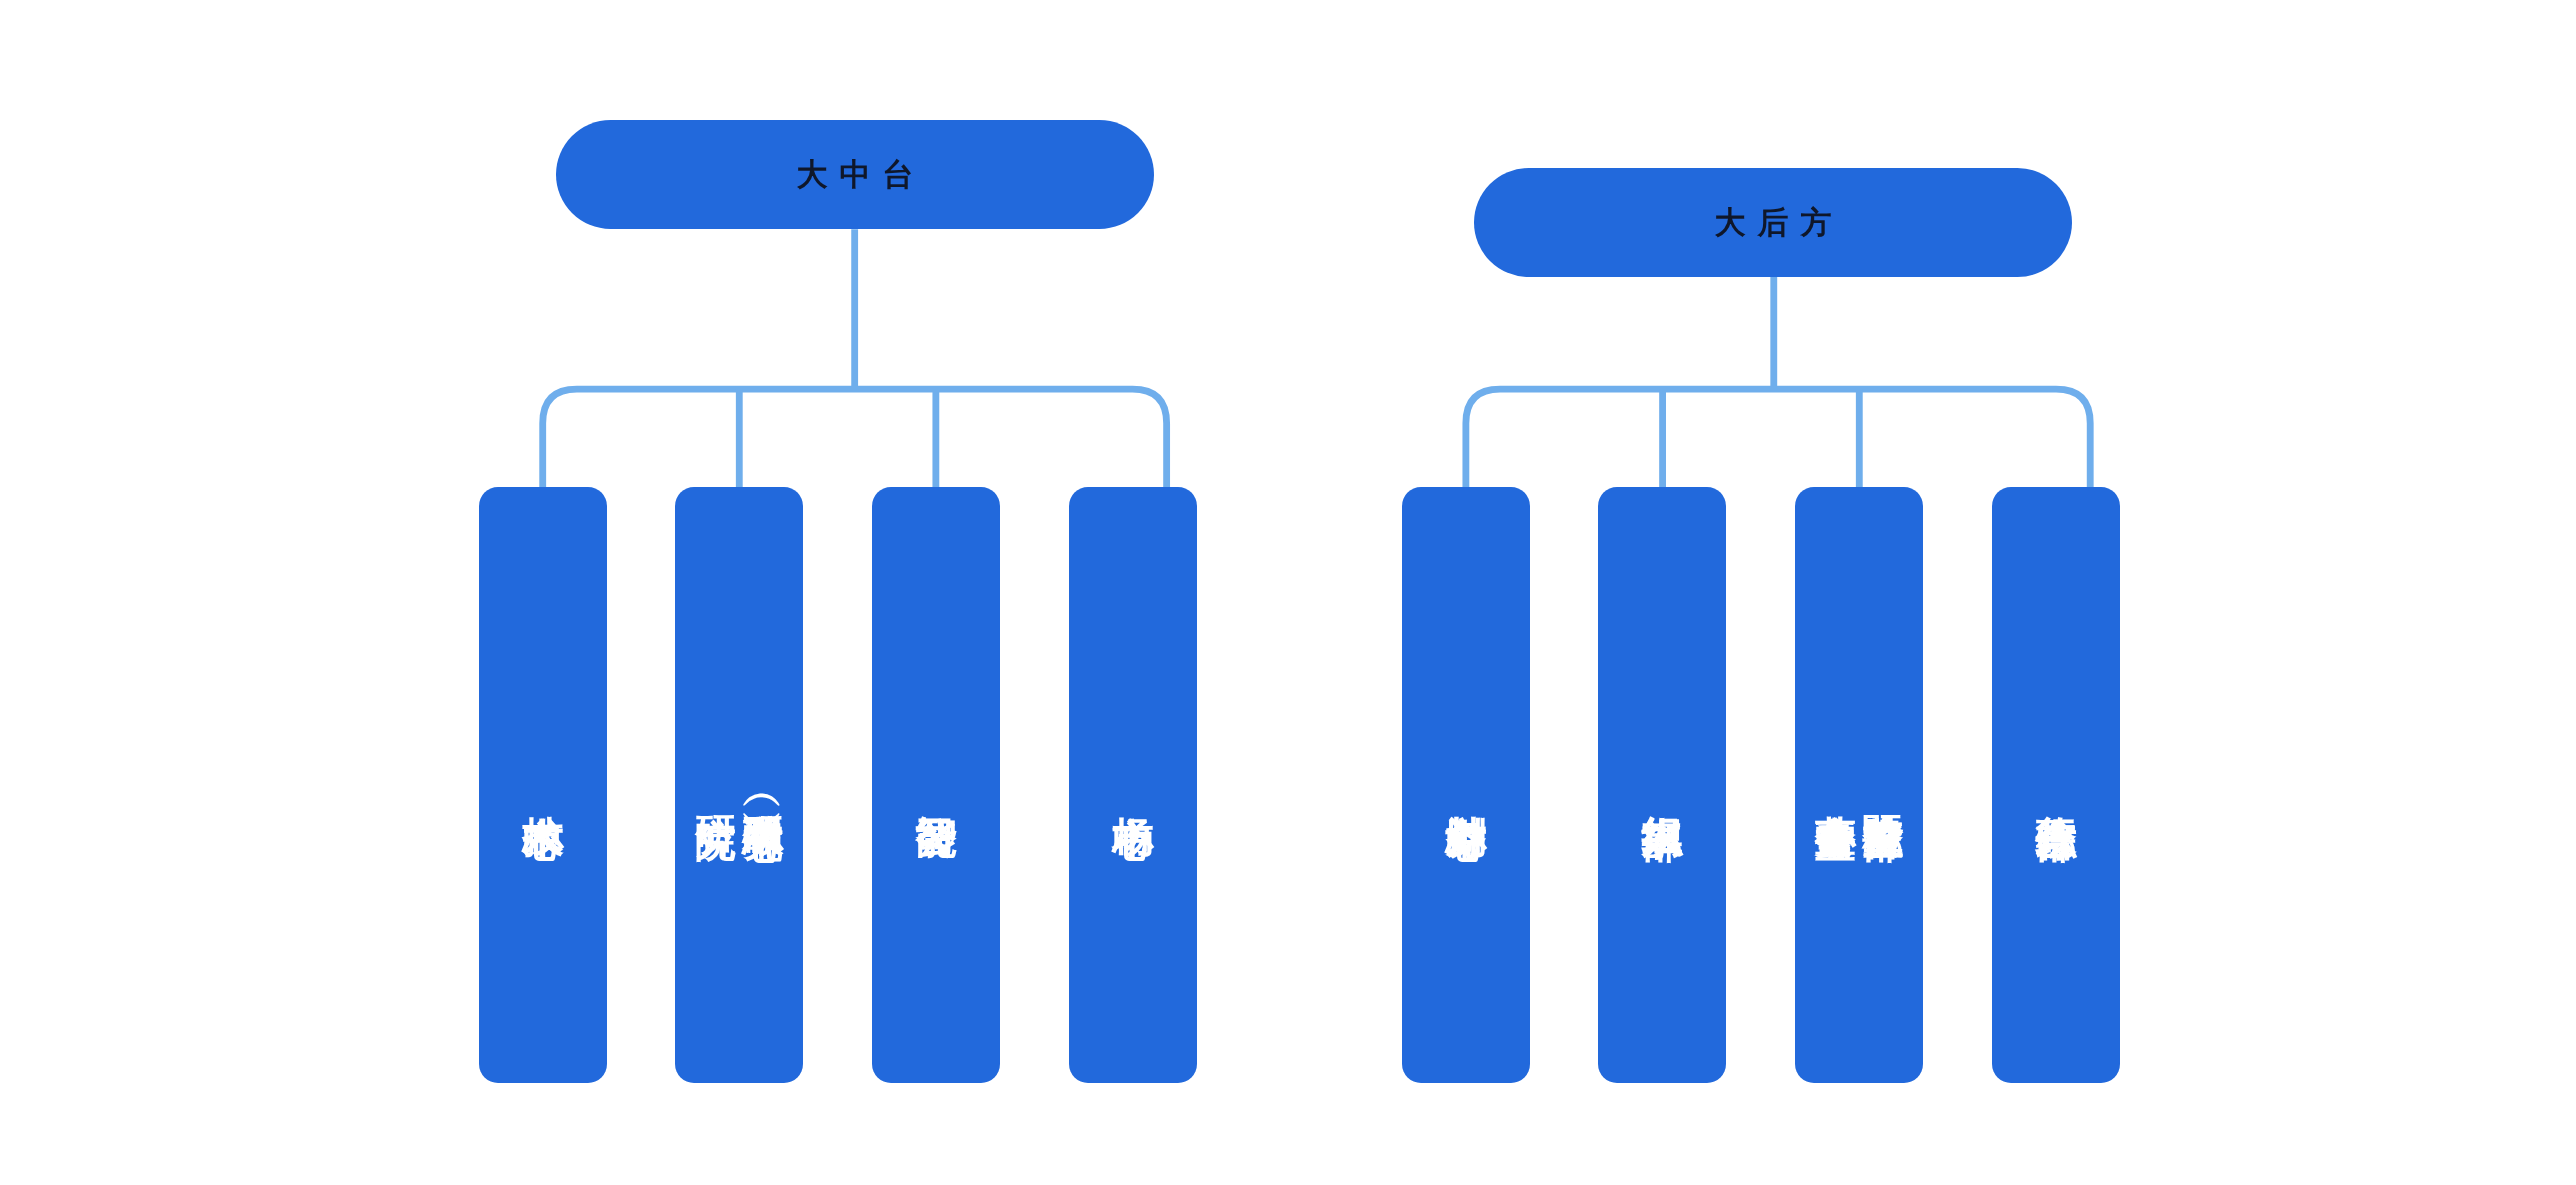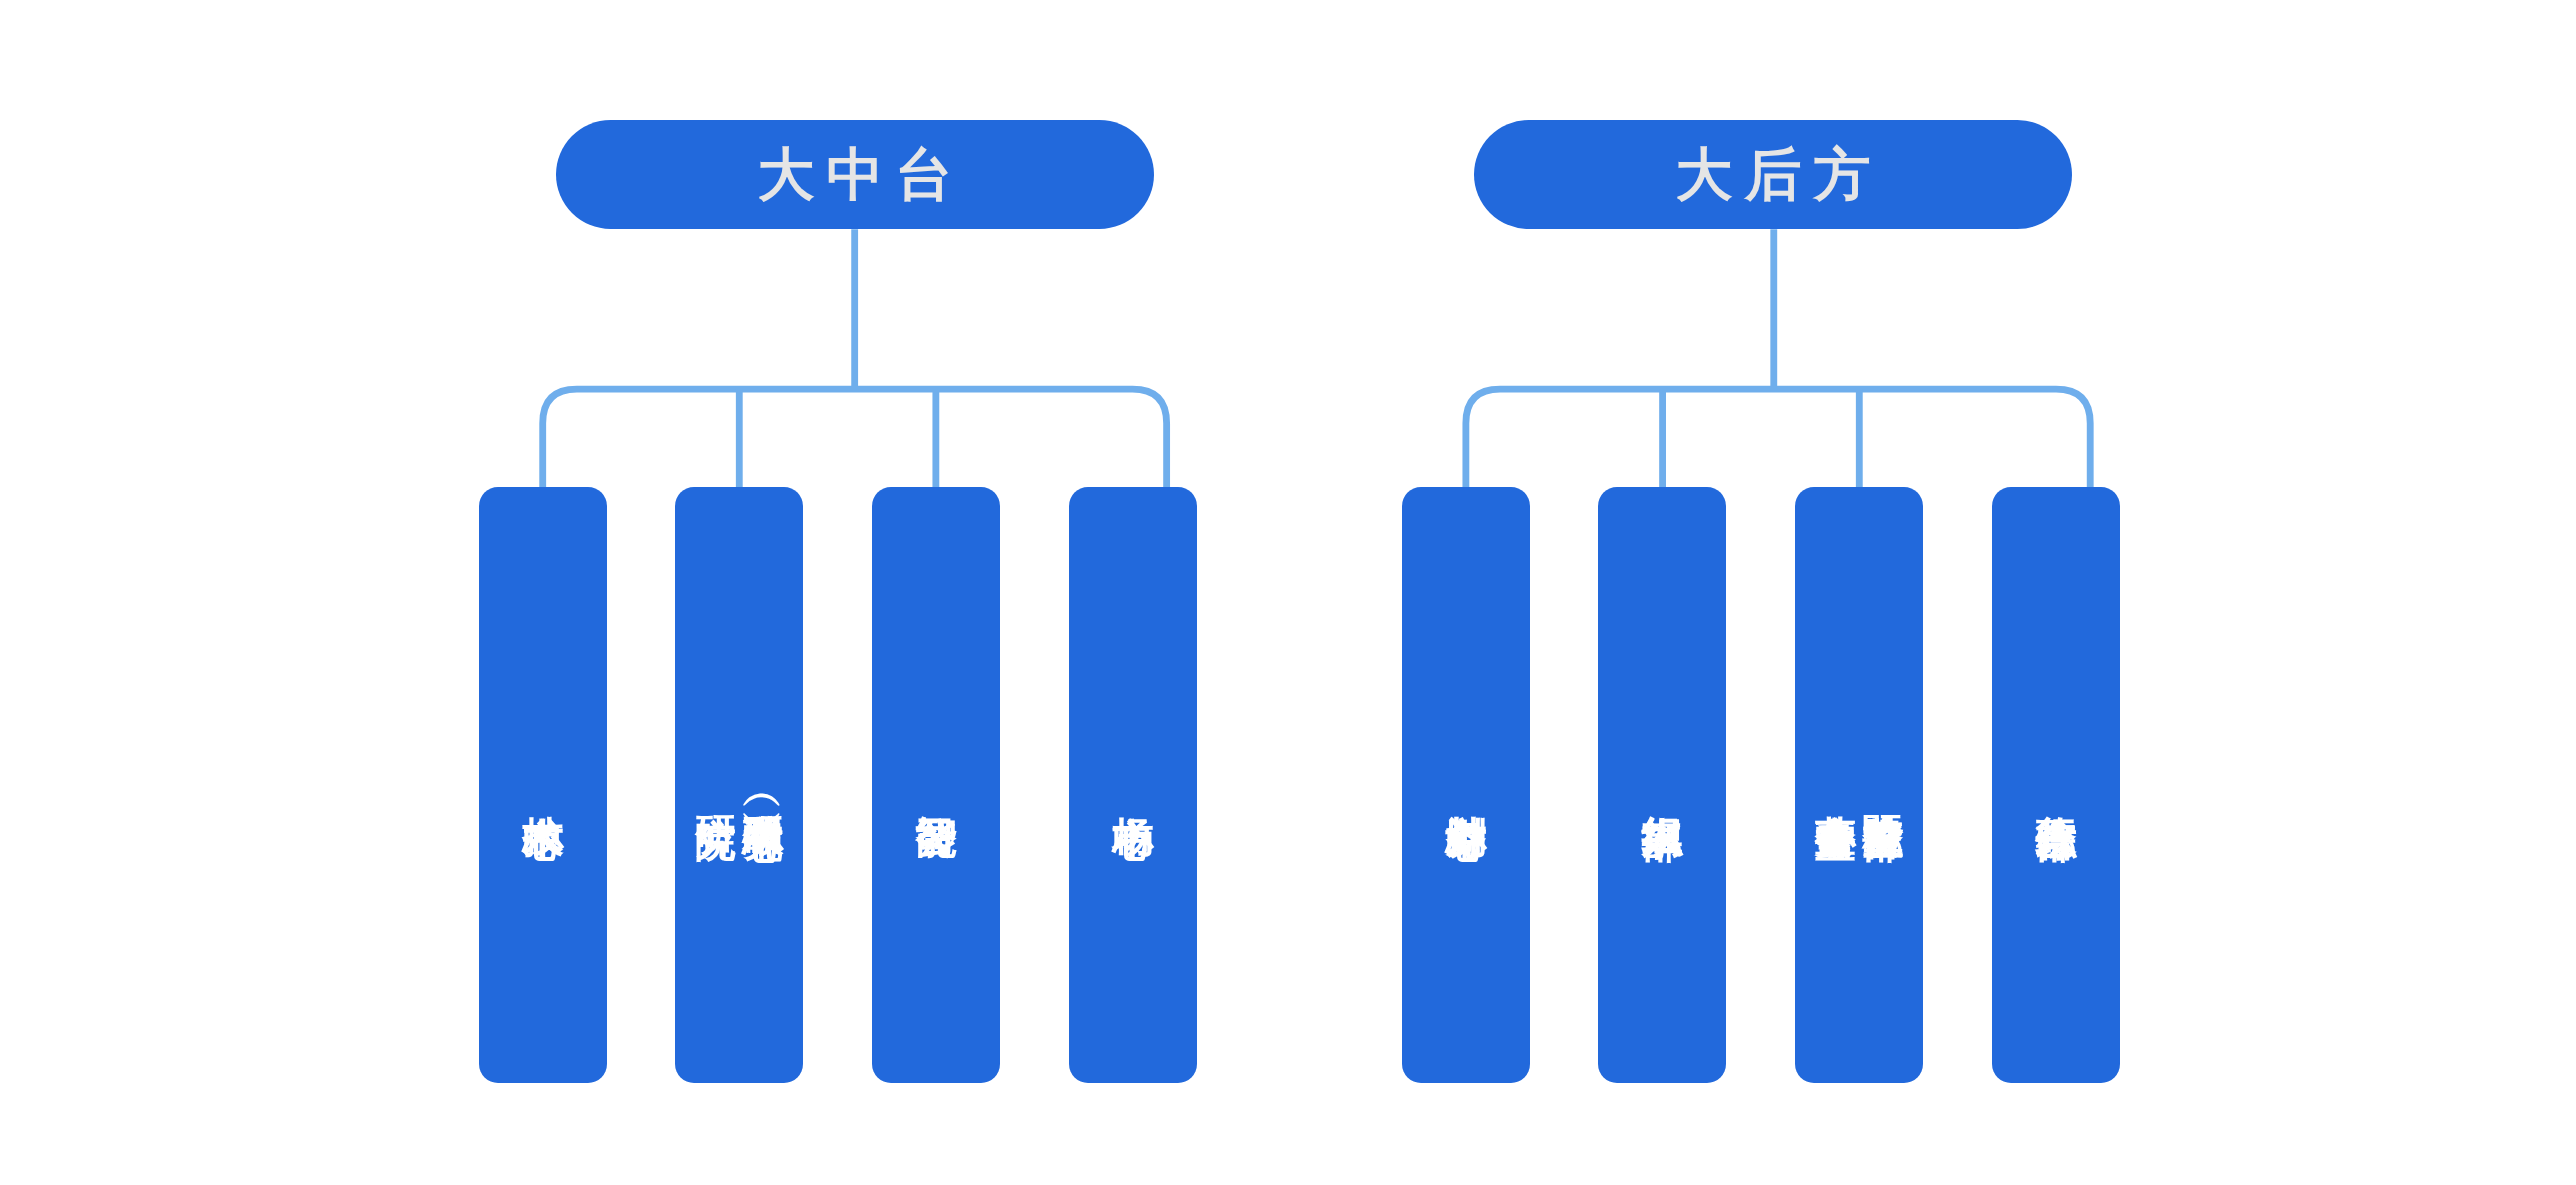--- a/index.html
+++ b/index.html
@@ -33,25 +33,25 @@
     top: 120px;
     height: 109px;
     border-radius: 55px;
     background: #2269DC;
     display: flex;
     align-items: center;
     justify-content: center;
     box-sizing: border-box;
   }
   .g0 .header-pill { left: 556px; width: 598px; }
-  .g1 .header-pill { left: 192px; width: 598px; }
+  .g1 .header-pill { left: 192px; width: 598px; margin-top: 48px; }
 
   .header-label {
-    color: #e5e5e5;
-    font-size: 57px;
+    color: #0f172a;
+    font-size: 31px;
     font-weight: 700;
     letter-spacing: 12px;
     text-indent: 12px;
     line-height: 1;
     white-space: nowrap;
   }
 
   
   .connector-svg {
     position: absolute;

